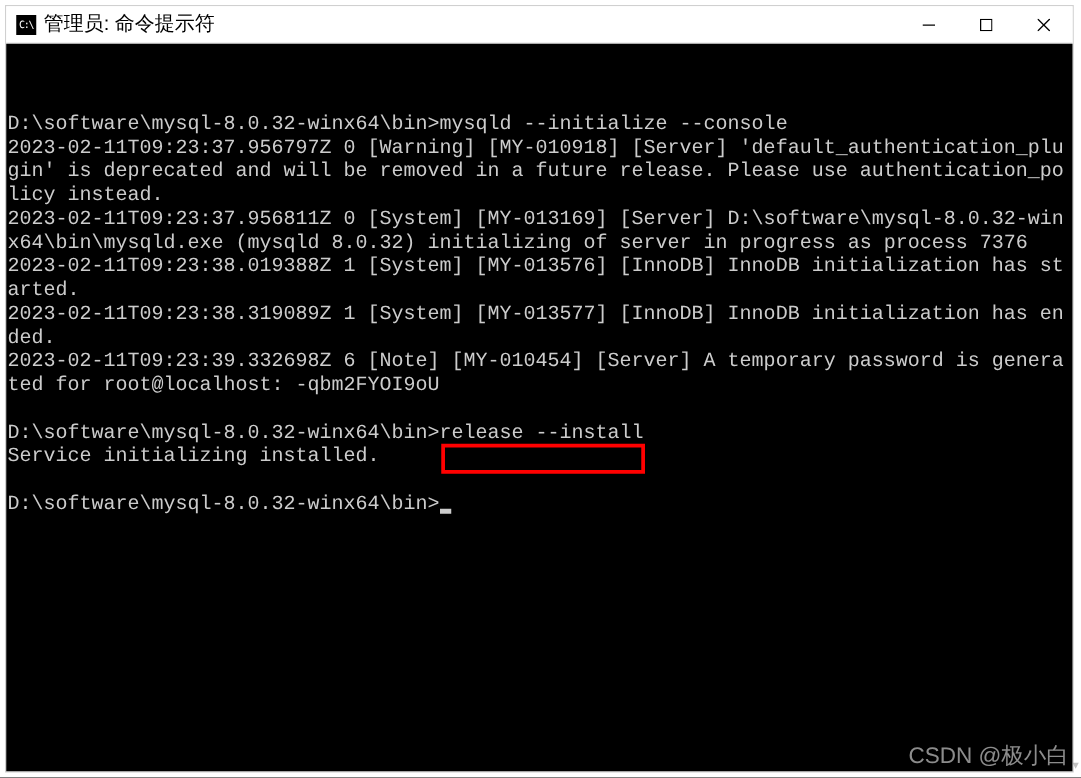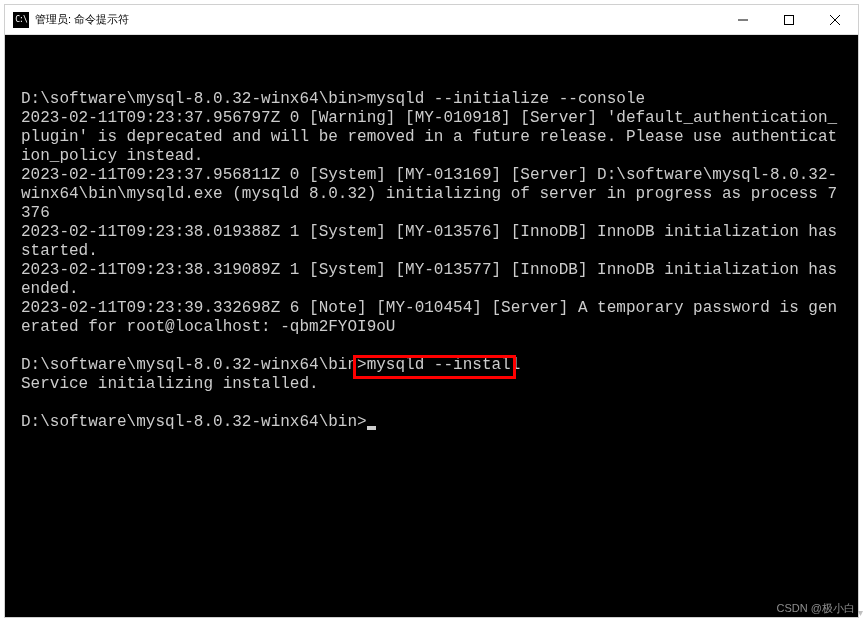--- a/index.html
+++ b/index.html
@@ -41,21 +41,21 @@
       color: #fff;
       font-size: 8px;
       display: flex;
       align-items: center;
       justify-content: center;
       margin-right: 6px;
       font-family: monospace;
       letter-spacing: -1px;
     }
     .titlebar-title {
-      font-size: 11px;
+      font-size: 16px;
       color: #000;
       flex: 1;
     }
     .window-controls {
       display: flex;
       height: 100%;
     }
     .win-btn {
       width: 46px;
       height: 100%;
@@ -69,21 +69,21 @@
     .win-btn svg {
       width: 10px;
       height: 10px;
       stroke: #000;
       stroke-width: 1;
       fill: none;
     }
     .terminal {
       flex: 1;
       background: #000000;
-      padding: 2px 16px;
+      padding: 2px 1px;
       font-family: "NSimSun", "SimSun", "Courier New", monospace;
       font-size: 16px;
       line-height: 19px;
       color: #cccccc;
       overflow: hidden;
       white-space: pre-wrap;
       word-break: break-all;
       position: relative;
     }
     .terminal-line {
@@ -104,21 +104,21 @@
       height: 4px;
       background: #cccccc;
       vertical-align: bottom;
       margin-bottom: 2px;
     }
     .watermark {
       position: absolute;
       bottom: 6px;
       right: 10px;
       color: rgba(200,200,200,0.7);
-      font-size: 11px;
+      font-size: 18px;
       font-family: "Microsoft YaHei", sans-serif;
       margin-top: 18px;
     }
     .scroll-arrow {
       position: absolute;
       bottom: 4px;
       right: 2px;
       color: rgba(150,150,150,0.6);
       font-size: 10px;
     }
@@ -145,20 +145,20 @@
         <svg viewBox="0 0 10 10">
             <line x1="0" y1="0" x2="10" y2="10"></line>
             <line x1="10" y1="0" x2="0" y2="10"></line>
           </svg>
       </div>
     </div>
   </div>
 
   <div class="terminal">
 <div class="blank-line"></div><span class="terminal-line"><span>D:\software\mysql-8.0.32-winx64\bin&gt;</span><span>mysqld --initialize --console</span></span><span class="terminal-line">2023-02-11T09:23:37.956797Z 0 [Warning] [MY-010918] [Server] 'default_authentication_plugin' is deprecated and will be removed in a future release. Please use authentication_policy instead.</span><span class="terminal-line">2023-02-11T09:23:37.956811Z 0 [System] [MY-013169] [Server] D:\software\mysql-8.0.32-winx64\bin\mysqld.exe (mysqld 8.0.32) initializing of server in progress as process 7376</span><span class="terminal-line">2023-02-11T09:23:38.019388Z 1 [System] [MY-013576] [InnoDB] InnoDB initialization has started.</span><span class="terminal-line">2023-02-11T09:23:38.319089Z 1 [System] [MY-013577] [InnoDB] InnoDB initialization has ended.</span><span class="terminal-line">2023-02-11T09:23:39.332698Z 6 [Note] [MY-010454] [Server] A temporary password is generated for root@localhost: -qbm2FYOI9oU</span>
-<span class="terminal-line"><span>D:\software\mysql-8.0.32-winx64\bin&gt;</span><span>mysqld --install</span></span><span class="terminal-line">Service initializing installed.</span>
+<span class="terminal-line"><span>D:\software\mysql-8.0.32-winx64\bin&gt;</span><span>release --install</span></span><span class="terminal-line">Service initializing installed.</span>
 <span class="terminal-line"><span>D:\software\mysql-8.0.32-winx64\bin&gt;</span><span class="cursor"></span></span>
     <div class="highlight-box" style="left:348px; top:320px; width:163px; height:24px;"></div>
   </div>
 </div>
 
 <div class="watermark">CSDN @极小白</div>
 <div class="scroll-arrow">▾</div>
 
 </body></html>

